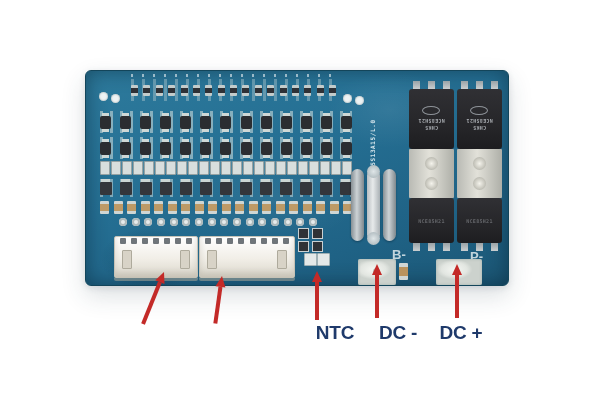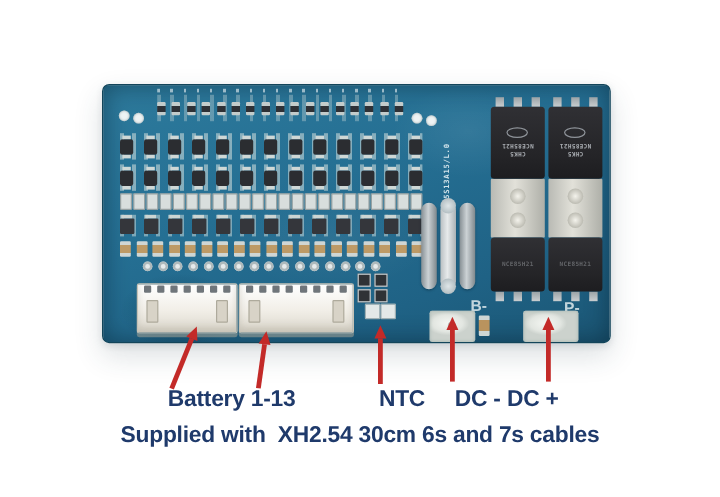--- a/index.html
+++ b/index.html
@@ -112,21 +112,21 @@
     border-bottom:11px solid var(--red);margin:0 auto;}
   .arrow-line{width:4px;background:var(--red);margin:0 auto;}
   .ar1{left:159px;top:272px;transform:rotate(22deg);}  .ar1 .arrow-line{height:45px}
   .ar2{left:217px;top:276px;transform:rotate(8deg);}   .ar2 .arrow-line{height:37px}
   .ar3{left:312px;top:271px;}                          .ar3 .arrow-line{height:38px}
   .ar4{left:372px;top:264px;}                          .ar4 .arrow-line{height:43px}
   .ar5{left:452px;top:264px;}                          .ar5 .arrow-line{height:43px}
 
   .callout{position:absolute;transform:translateX(-50%);color:var(--navy);
     font:700 19px "Liberation Sans",sans-serif;letter-spacing:-.2px;white-space:nowrap;}
-  .lb1{left:193px;top:322px}.lb2{left:335px;top:322px}.lb3{left:398px;top:322px}.lb4{left:444px;top:322px}
+  .lb1{left:193px;top:322px}.lb2{left:335px;top:322px}.lb3{left:398px;top:322px}.lb4{left:461px;top:322px}
   .caption{position:absolute;left:300px;top:352px;transform:translateX(-50%);color:var(--navy);
     font:700 19px "Liberation Sans",sans-serif;white-space:pre;letter-spacing:-.2px;}
 </style>
 </head>
 <body>
 
 <div class="stage">
 
   <div class="board">
     <div class="mount m1"></div>
@@ -386,19 +386,17 @@
   </div>
   <div class="arrow ar4">
     <div class="arrow-head"></div>
     <div class="arrow-line"></div>
   </div>
   <div class="arrow ar5">
     <div class="arrow-head"></div>
     <div class="arrow-line"></div>
   </div>
 
-  <div class="callout lb1">Battery 1-13</div>
   <div class="callout lb2">NTC</div>
   <div class="callout lb3">DC -</div>
   <div class="callout lb4">DC +</div>
 
-  <div class="caption">Supplied with  XH2.54 30cm 6s and 7s cables</div>
 </div>
 
 </body></html>

